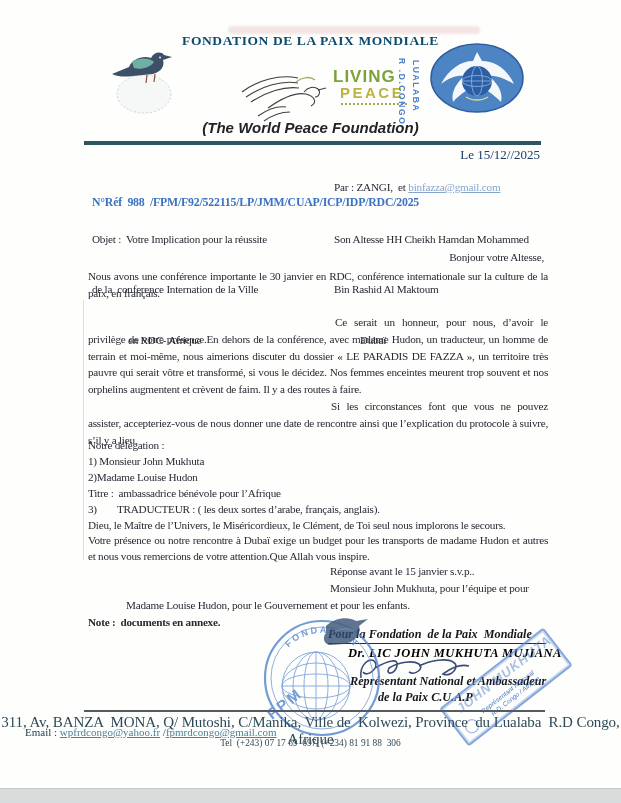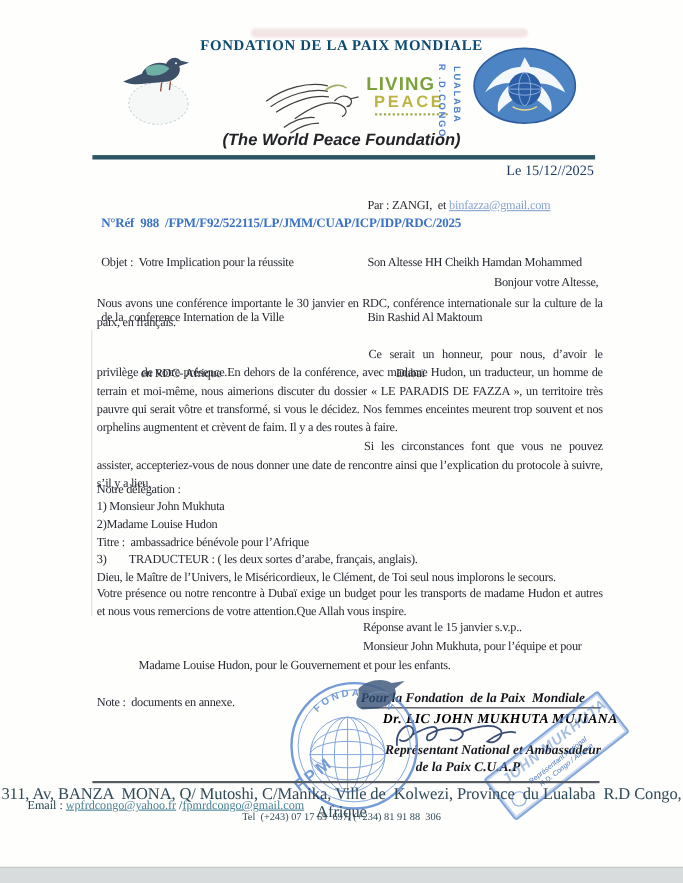--- a/index.html
+++ b/index.html
@@ -42,21 +42,21 @@
   
   .salut{top:249px;left:88px;width:456px;text-indent:247px;text-align:right;}
   .p1{top:268px;left:88px;width:460px;}
   .p2{top:314px;left:88px;width:460px;text-indent:247px;}
   .p3{top:398px;left:88px;width:460px;text-indent:243px;}
   .deleg{top:438px;left:88px;width:460px;}
   .deleg div{line-height:15.9px;}
   .r1{top:563px;left:330px;}
   .r2{top:580px;left:330px;}
   .r3{top:597px;left:88px;margin-left:38px;}
-  .note{top:631px;left:88px;}
+  .note{top:614px;left:88px;font-weight:bold;}
 
   
   .sig-for{top:627px;left:328px;width:218px;font-weight:bold;font-style:italic;font-size:12.2px;
            color:#15151c;border-bottom:1.5px solid #2a2a30;padding-bottom:1px;}
   .sig-name{top:646px;left:348px;font-weight:bold;font-style:italic;font-size:12.5px;
             color:#000000;letter-spacing:.4px;}
   .scribble{top:652px;left:355px;}
   .sig-t1{top:674px;left:350px;font-weight:bold;font-style:italic;font-size:12.2px;color:#17171e;}
   .sig-t2{top:690px;left:378px;font-weight:bold;font-style:italic;font-size:12.2px;color:#17171e;}
   .stamp-round{top:614px;left:256px;opacity:.85;}

